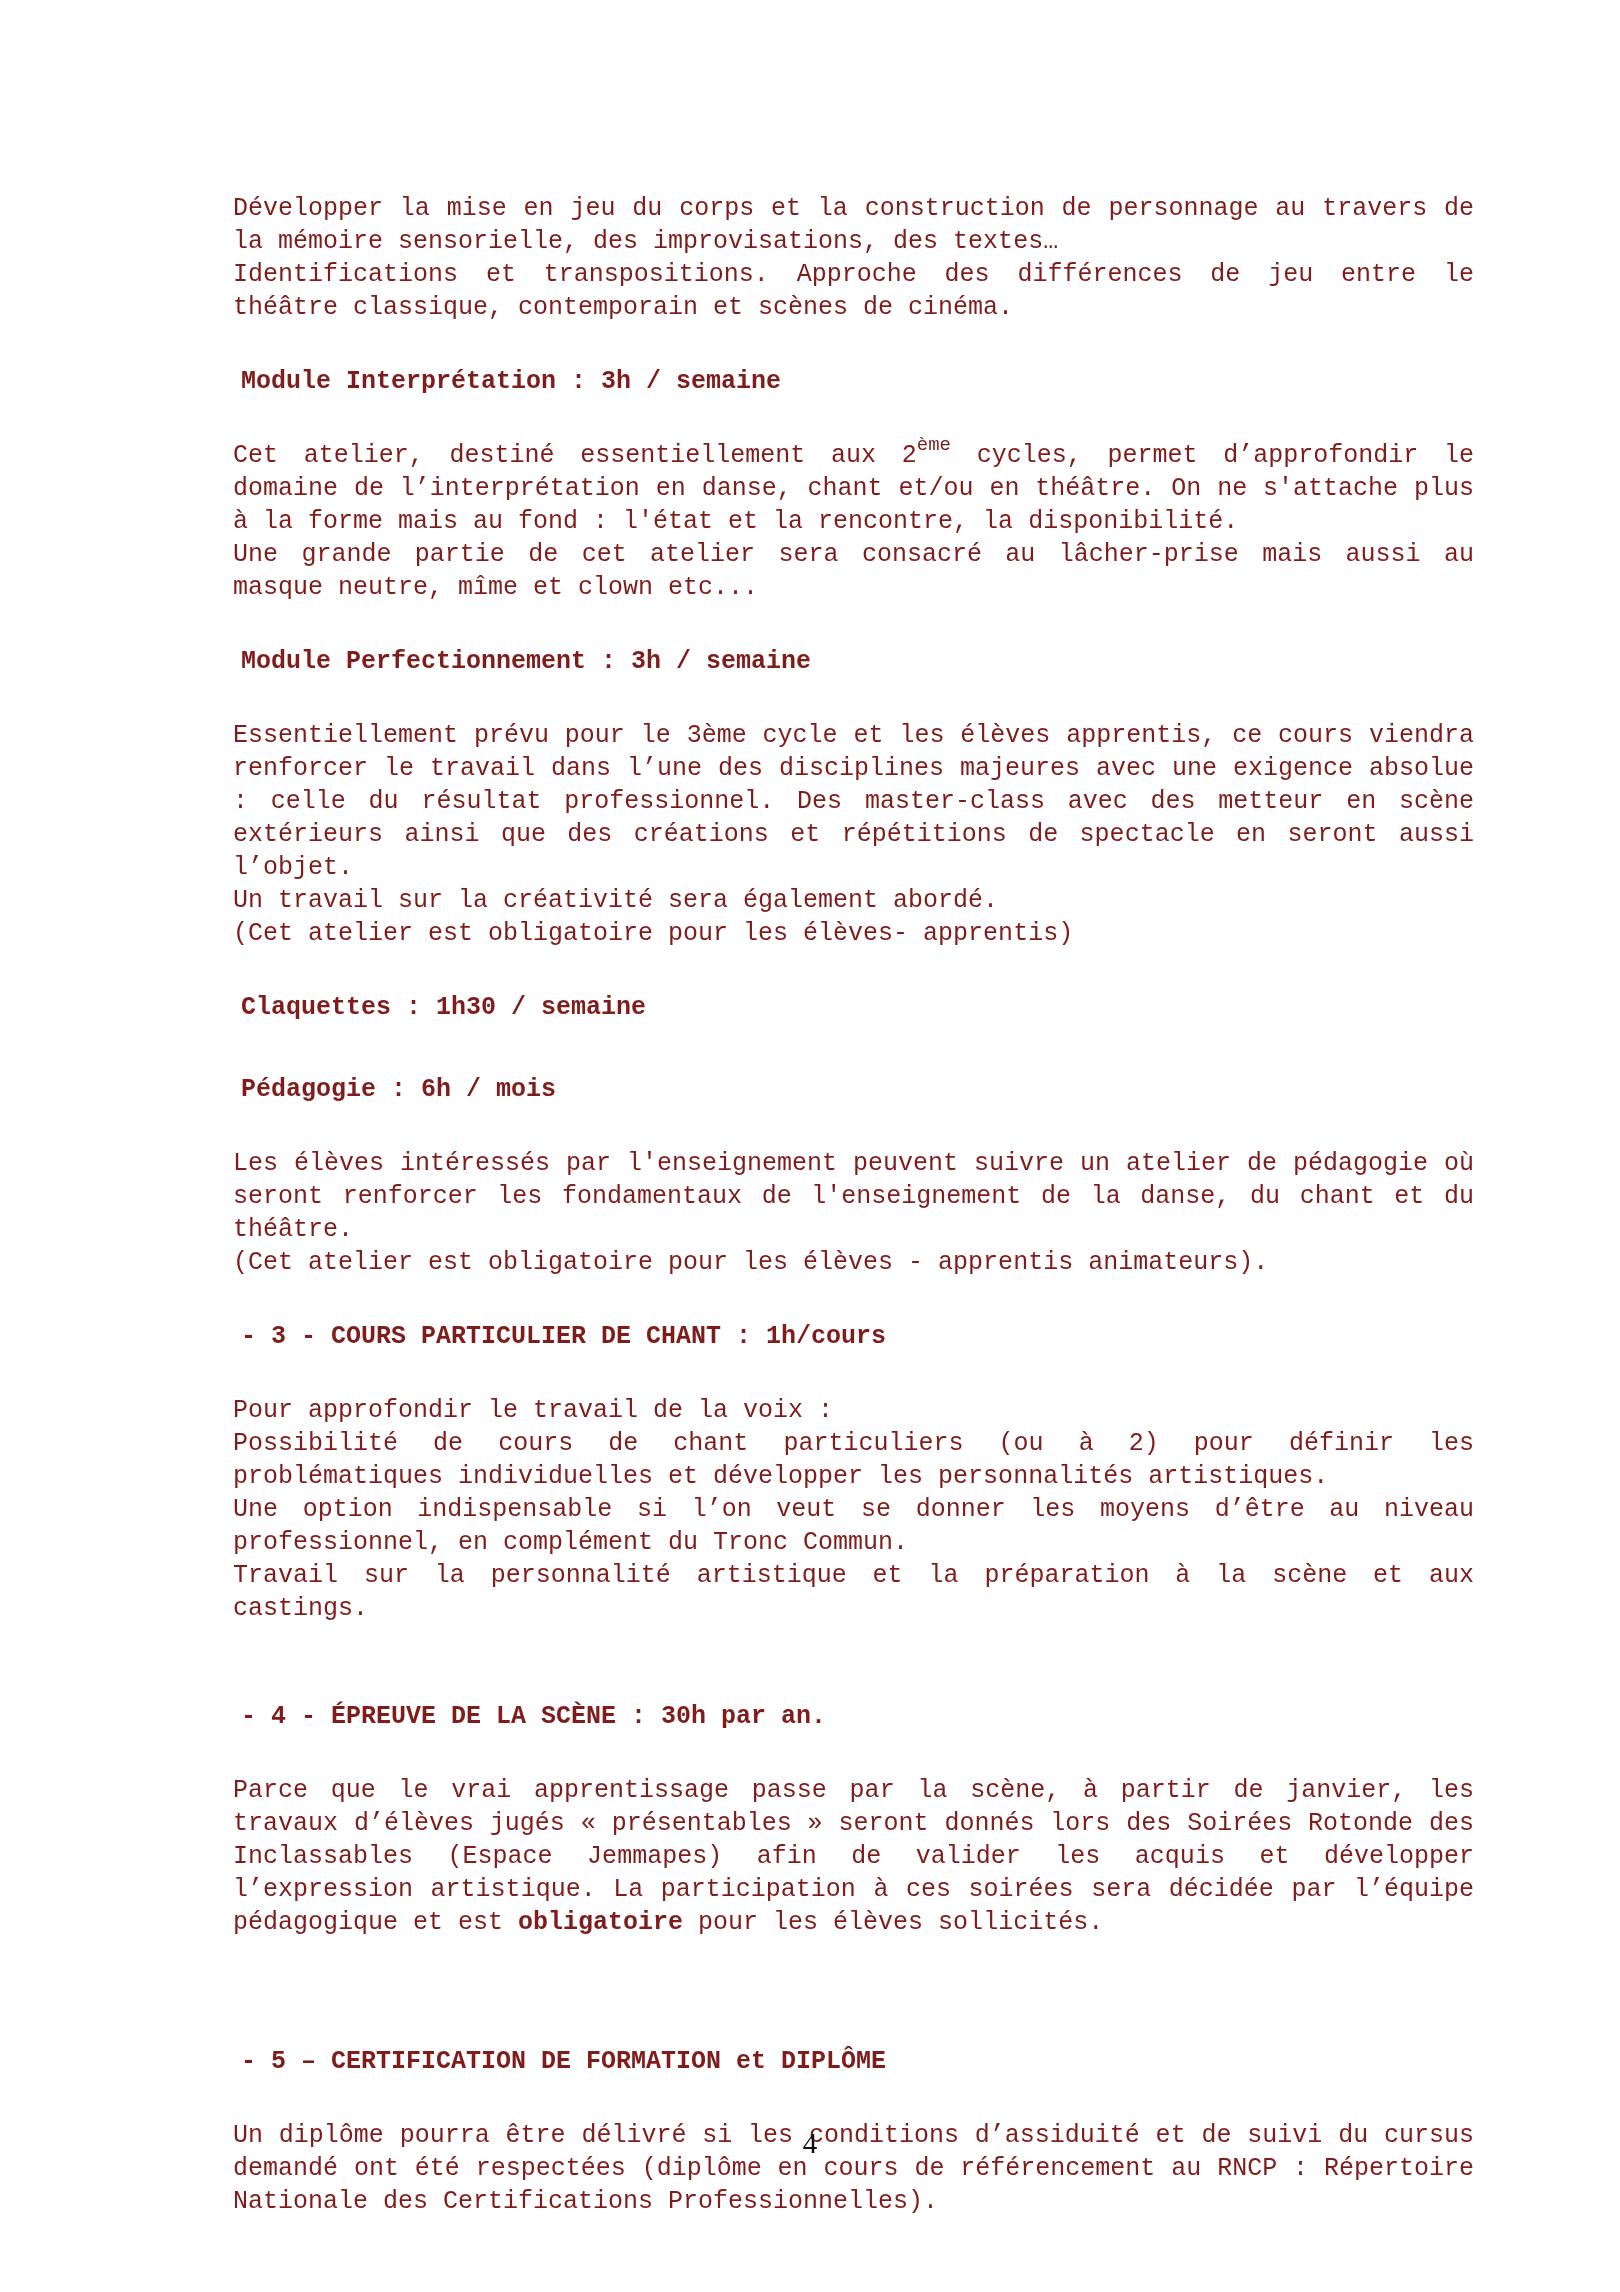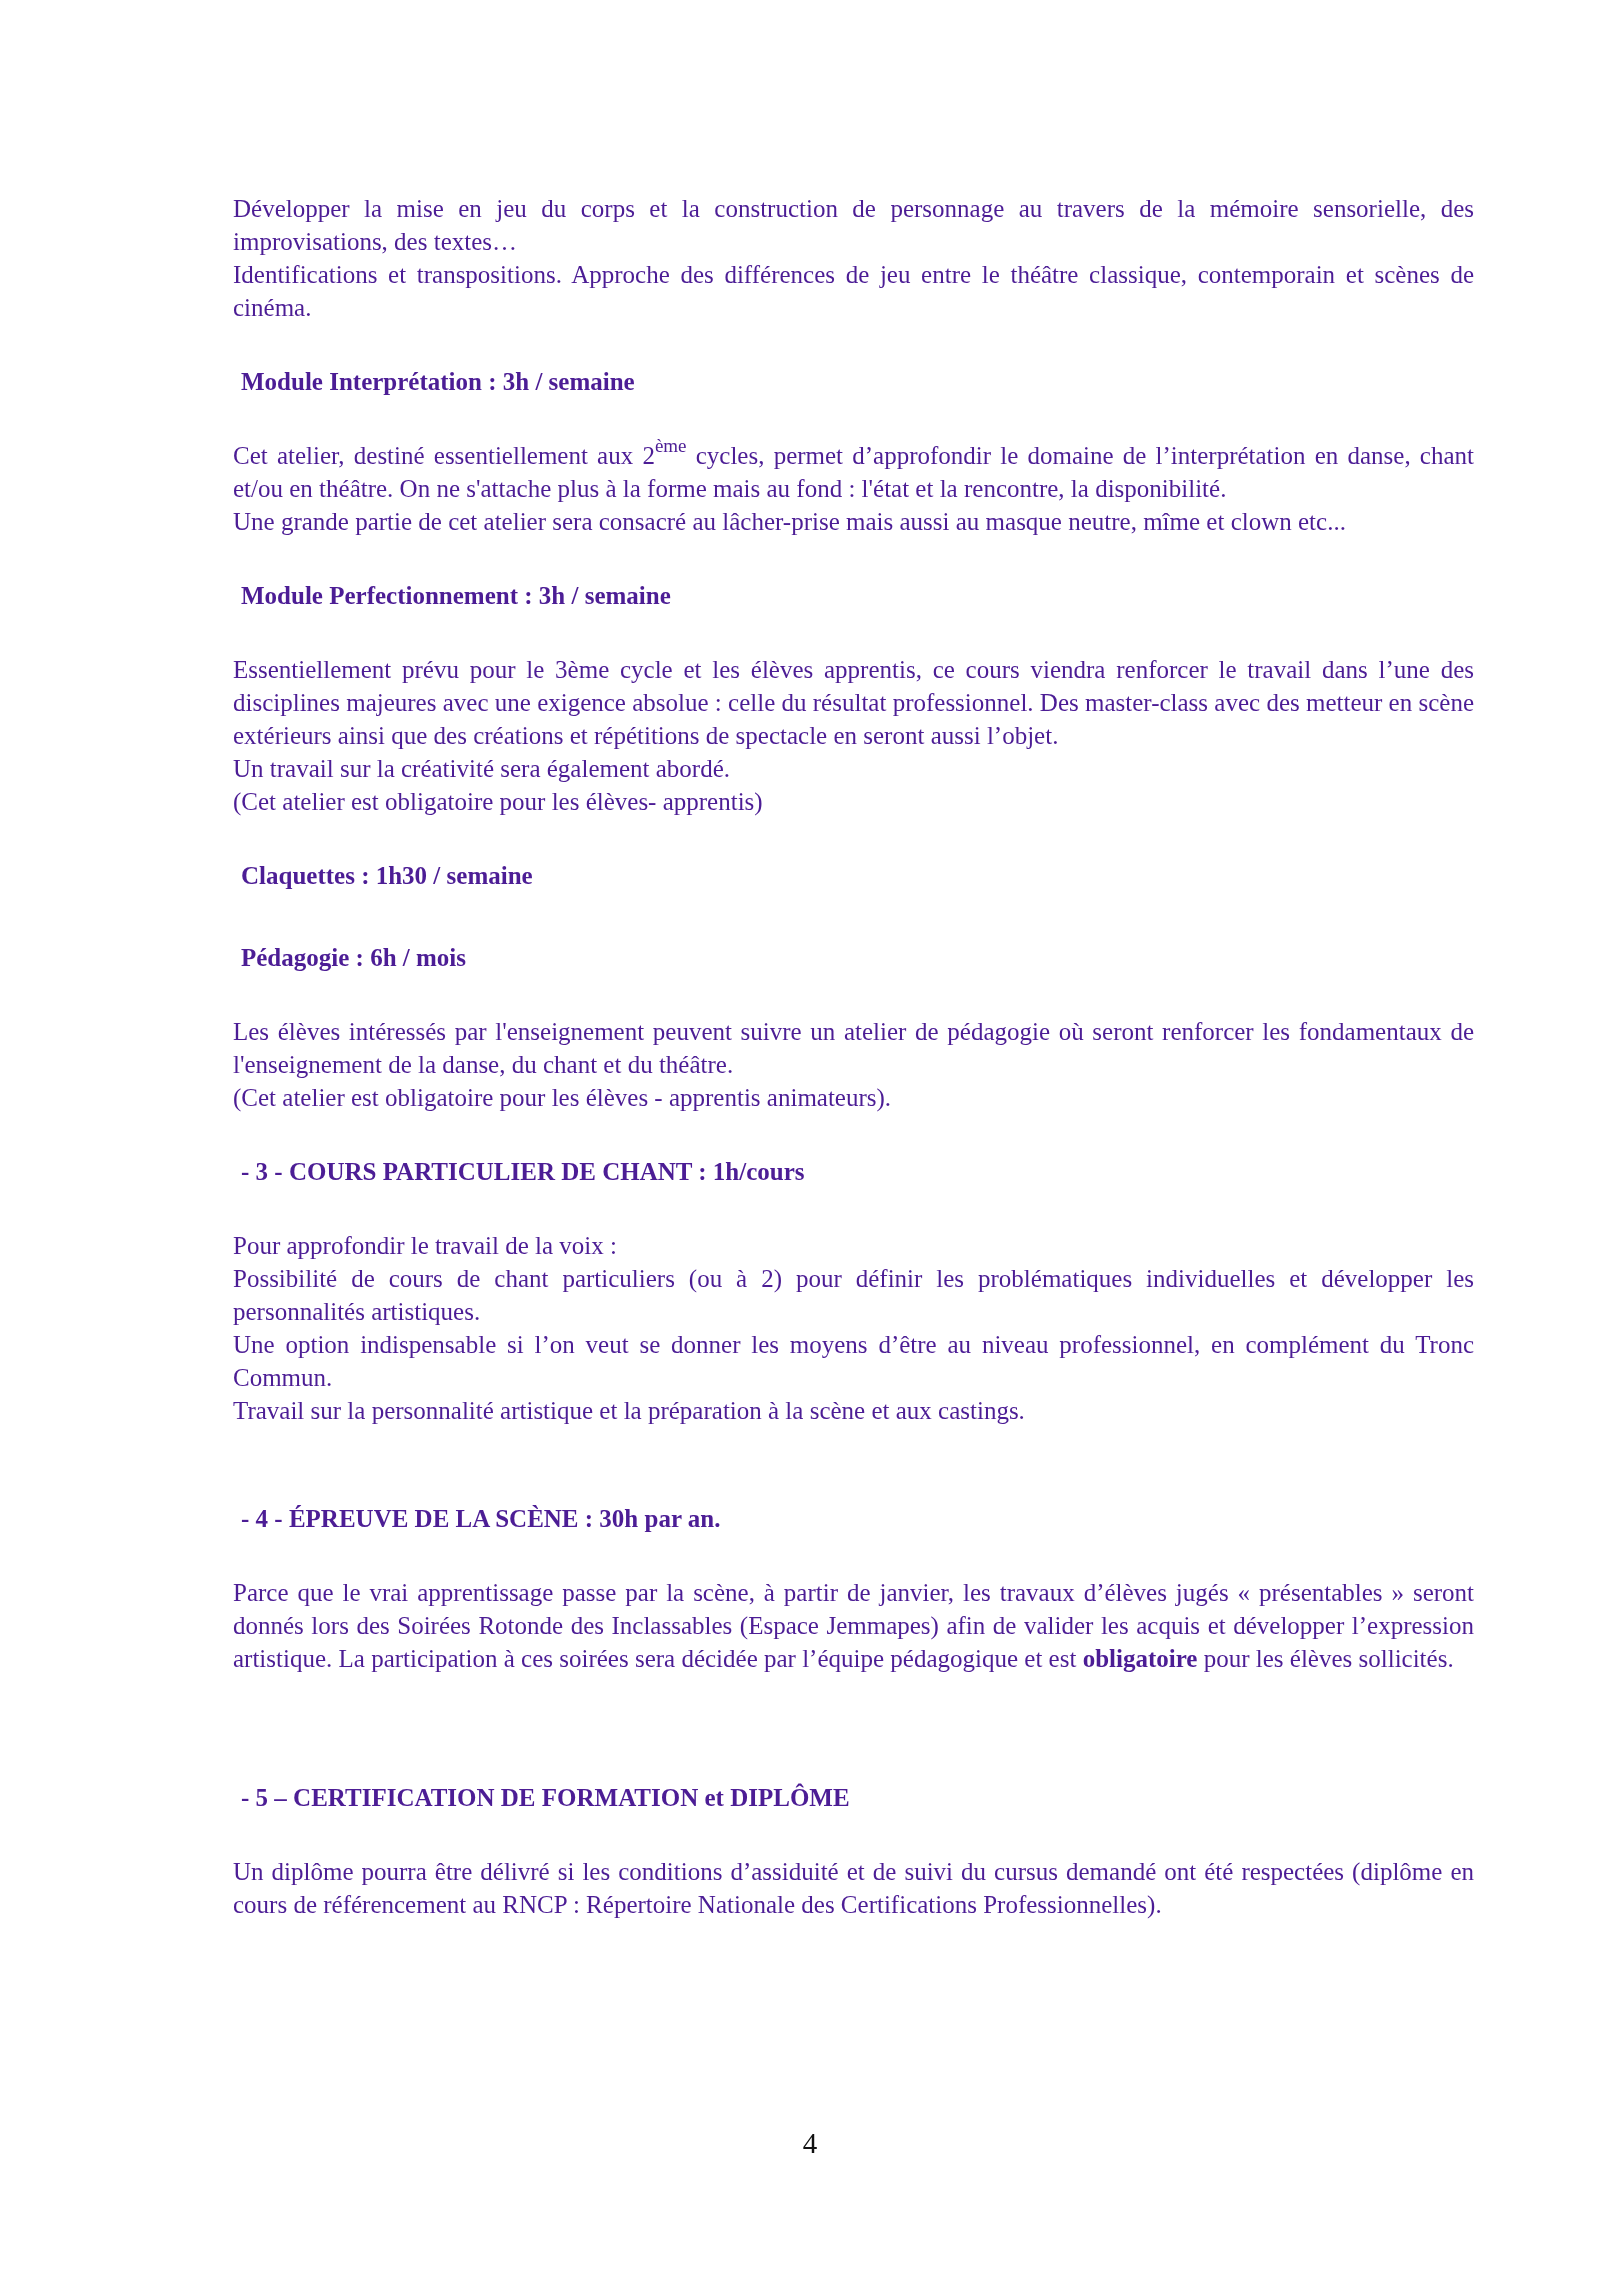--- a/index.html
+++ b/index.html
@@ -2,24 +2,24 @@
 <html><head>
 <meta charset="utf-8">
 <style>
   html, body { margin: 0; padding: 0; background: #ffffff; }
   body { width: 1620px; height: 2293px; position: relative; overflow: hidden; }
   .page {
     position: absolute;
     left: 233px;
     top: 192px;
     width: 1241px;
-    font-family: Liberation Serif, serif;
+    font-family: Liberation Mono, monospace;
     font-size: 25px;
     line-height: 33px;
-    color: #4c1d95;
+    color: #7f1d1d;
   }
   .p { text-align: justify; margin: 0; }
   .h { font-weight: bold; margin: 8px; }
   .gap1 { height: 33px; }
   .gap2 { height: 67px; }
   .gap3 { height: 98px; }
   sup { font-size: 19px; line-height: 0; vertical-align: 11.8px; }
   b { font-weight: bold; }
   .page-number {
     position: absolute;

